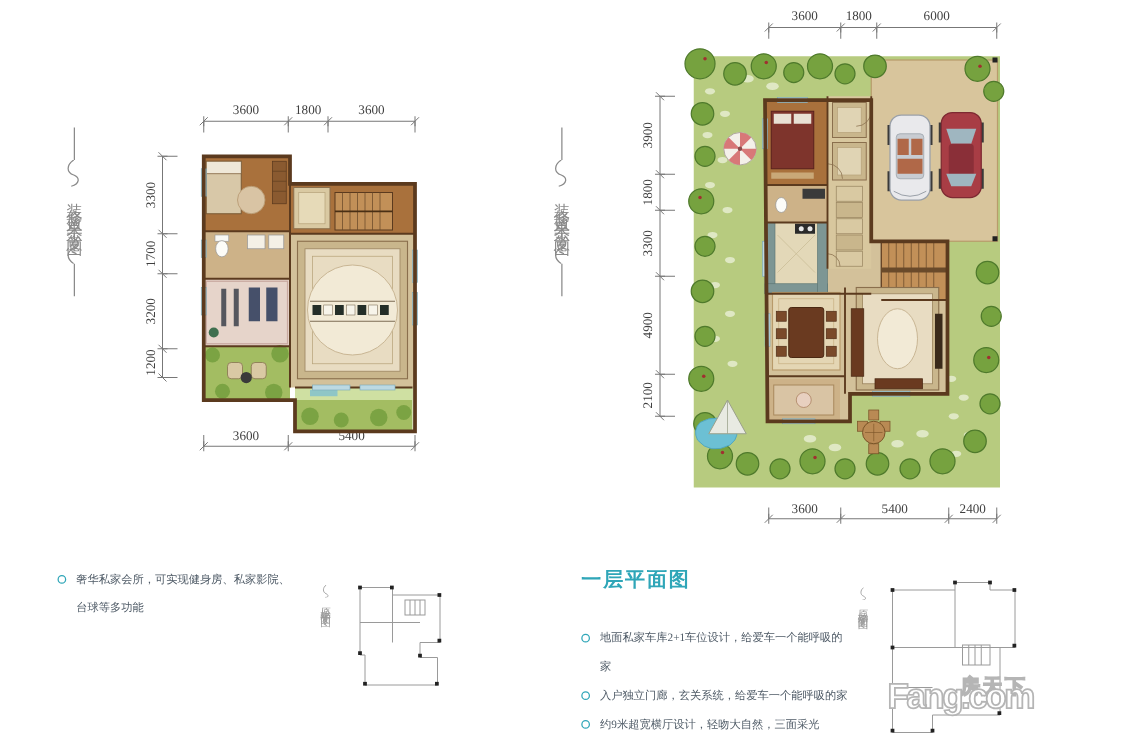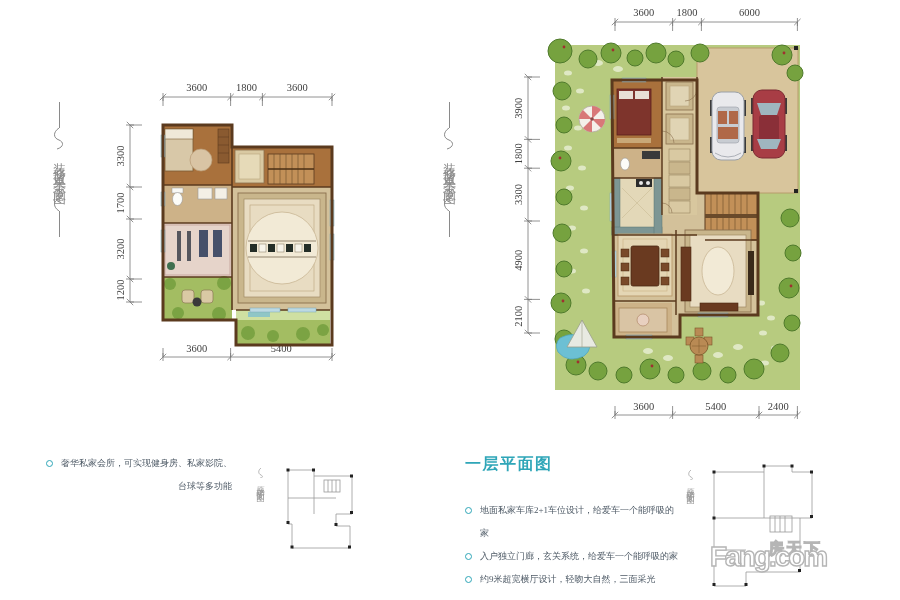--- a/index.html
+++ b/index.html
@@ -531,21 +531,21 @@
       <rect class="win" x="128" y="332" width="26" height="4"></rect>
 
       <path class="wall" d="M114,77 H199 V190 H260 V312 H182 V334 H116 Z" stroke-width="3"></path>
     </g>
   </svg>
 
   <div class="section" style="left:46px;top:452px;">
     <ul class="bullets" style="width:186px;">
       <li>
         <span class="dot"></span>
-        <span class="btxt" style="width:172px;text-align:right;">奢华私家会所，可实现健身房、私家影院、台球等多功能</span>
+        <span class="btxt" style="width:172px;">奢华私家会所，可实现健身房、私家影院、台球等多功能</span>
       </li>
     </ul>
   </div>
 
   <div class="section" style="left:465px;top:454px;">
     <h2 class="sec-title">一层平面图</h2>
     <ul class="bullets" style="width:215px;">
       <li>
         <span class="dot"></span>
         <span class="btxt">地面私家车库2+1车位设计，给爱车一个能呼吸的家</span>

